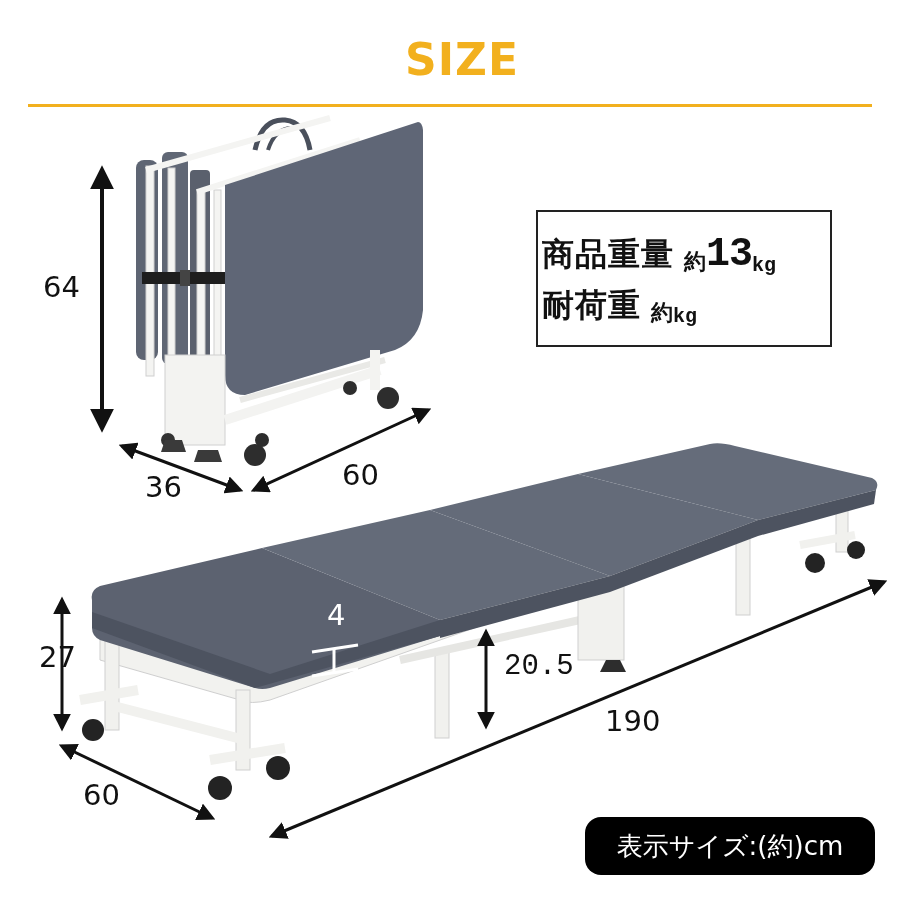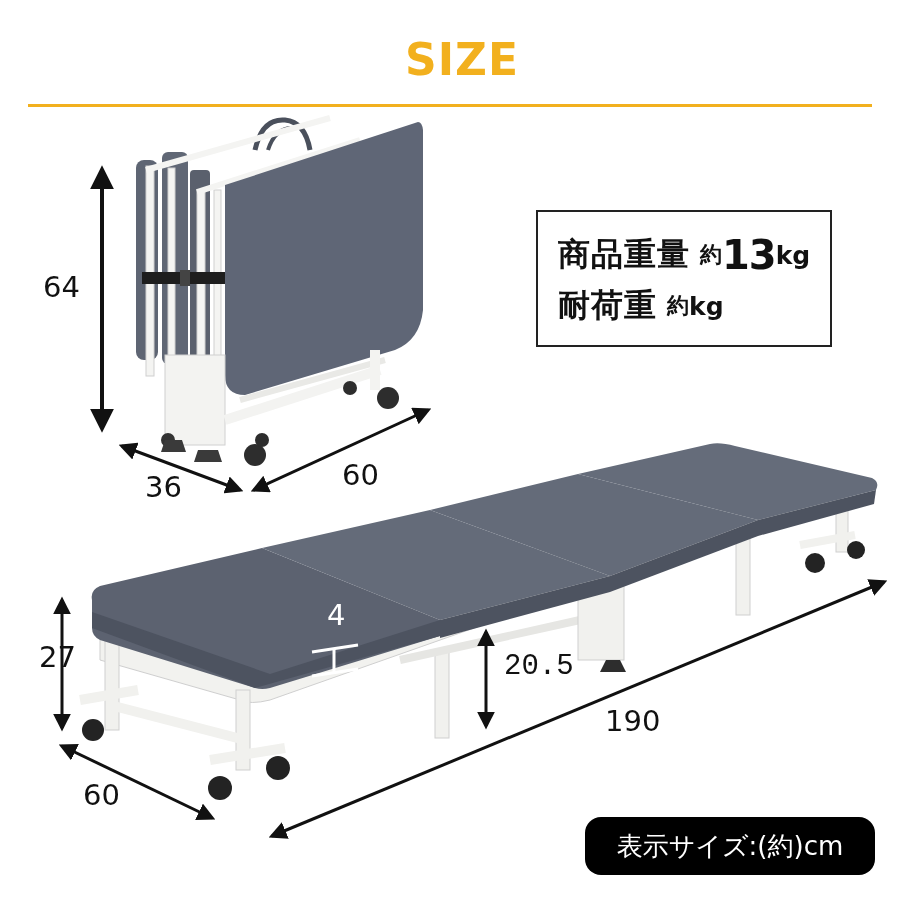--- a/index.html
+++ b/index.html
@@ -3,26 +3,26 @@
 <meta charset="utf-8">
 <style>
   html, body { margin: 0; padding: 0; background: #ffffff; }
   body { width: 900px; height: 900px; position: relative; overflow: hidden;
          font-family: "DejaVu Sans", "Liberation Sans", sans-serif; color: #111; }
   .title { position: absolute; left: 12px; width: 900px; top: 34px; text-align: center;
            font-size: 44px; font-weight: bold; letter-spacing: 1px; color: #f2b01e; }
   .rule { position: absolute; left: 28px; top: 104px; width: 844px; height: 3px; background: #f2b01e; }
   .weightbox { position: absolute; left: 536px; top: 210px; width: 296px; height: 137px;
                border: 2px solid #222; background: #fff; box-sizing: border-box; }
-  .wrow { position: absolute; left: 20px; display: flex; align-items: center; white-space: nowrap; }
+  .wrow { position: absolute; left: 4px; display: flex; align-items: flex-end; white-space: nowrap; font-family: Liberation Mono, monospace; }
   .wrow1 { top: 20px; } .wrow2 { top: 72px; }
   .wlabel { font-size: 32px; font-weight: bold; letter-spacing: 1px; }
   .wapprox { font-size: 22px; font-weight: bold; margin-left: 10px; }
   .wnum { font-size: 40px; font-weight: bold; letter-spacing: -1px; }
-  .wunit { font-size: 25px; font-weight: bold; }
+  .wunit { font-size: 20px; font-weight: bold; }
   .dim { position: absolute; font-size: 29px; color: #111; white-space: nowrap; margin-left: 7px; }
   .dim-white { color: #fff; }
   .note { position: absolute; left: 585px; top: 817px; width: 290px; height: 58px;
           background: #000; color: #fff; border-radius: 16px; display: flex; align-items: center;
           justify-content: center; font-size: 26px; }
   svg { position: absolute; left: 0; top: 0; }
 </style>
 </head>
 <body>
 

